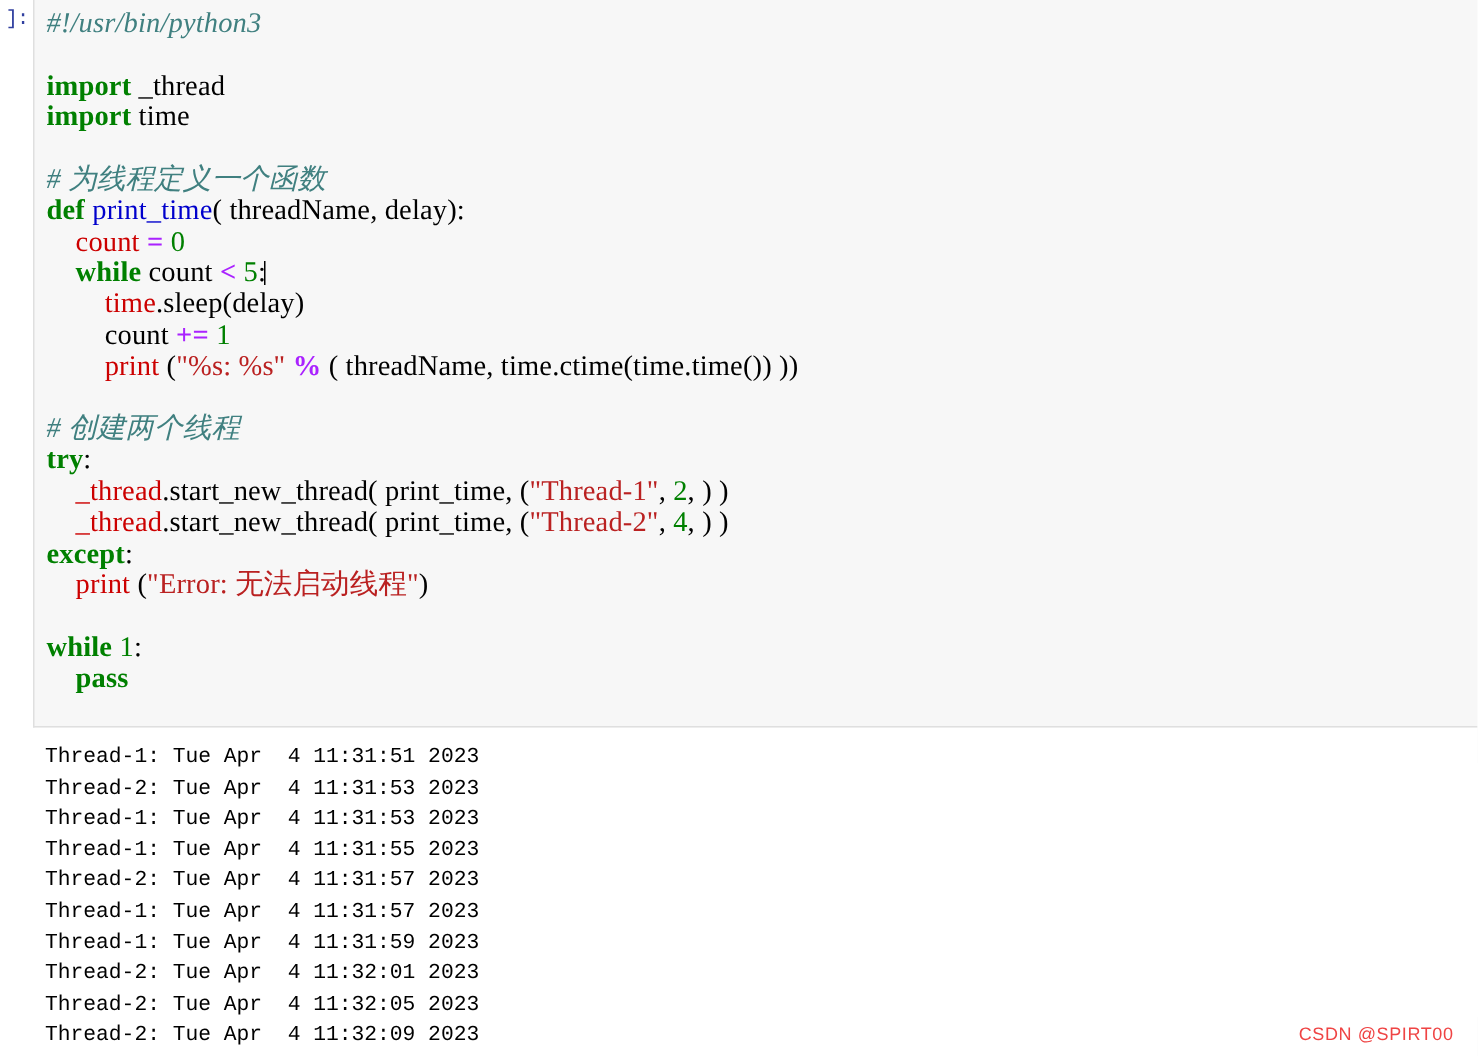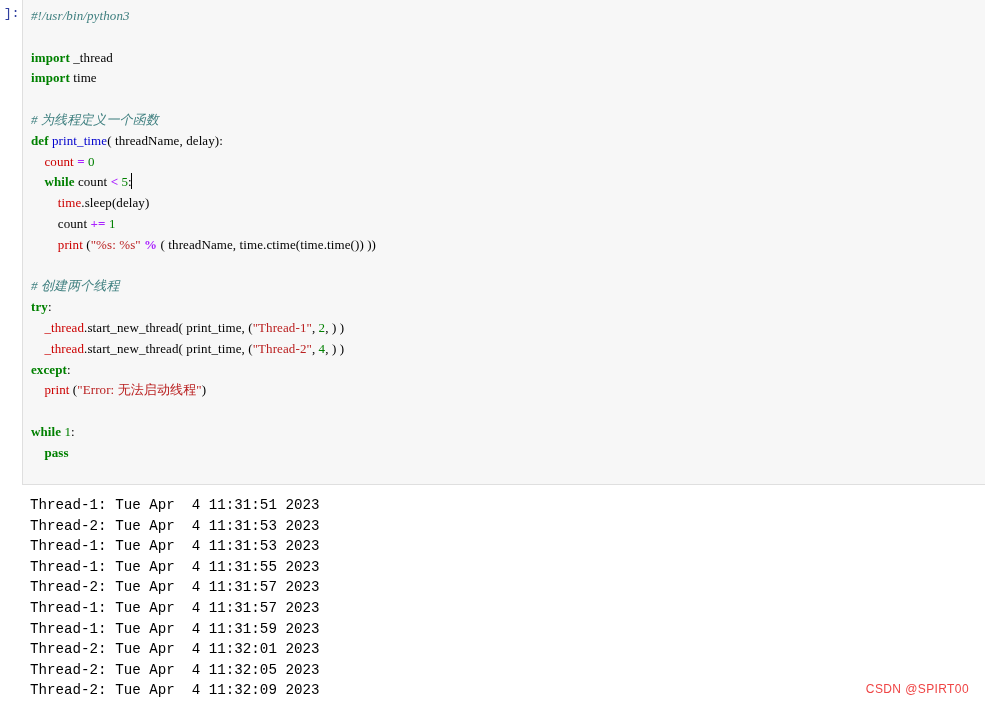--- a/index.html
+++ b/index.html
@@ -51,21 +51,21 @@
     border-right: none;
     border-top: none;
     box-sizing: border-box;
     padding: 6px 0 10px 8px;
     min-height: 485px;
   }
 
   .code {
     margin: 0;
     font-family: "Liberation Serif", serif;
-    font-size: 13px;
+    font-size: 19px;
     line-height: 20.8px;
     white-space: pre;
     color: #000000;
     letter-spacing: 0.1px;
   }
 
   
   .kw       { color: #008000; font-weight: bold; }   
   .fn       { color: #0000cc; }                       
   .bi       { color: #cc0000; }                       

